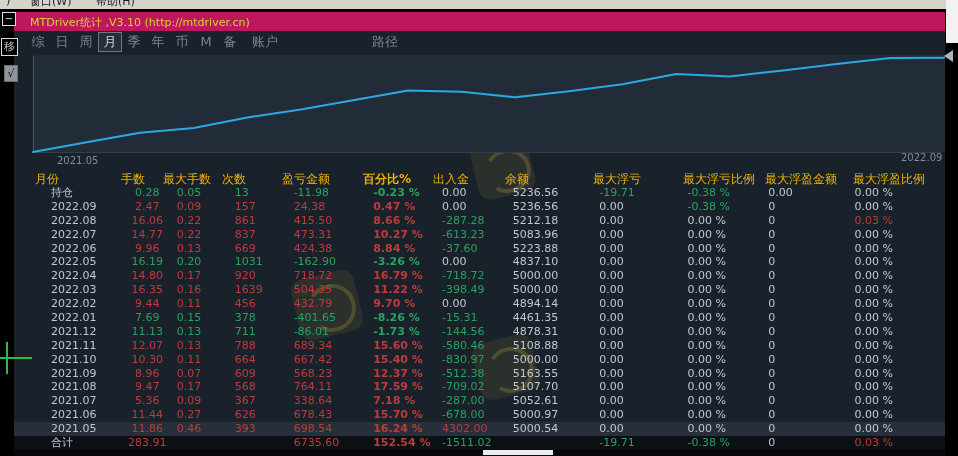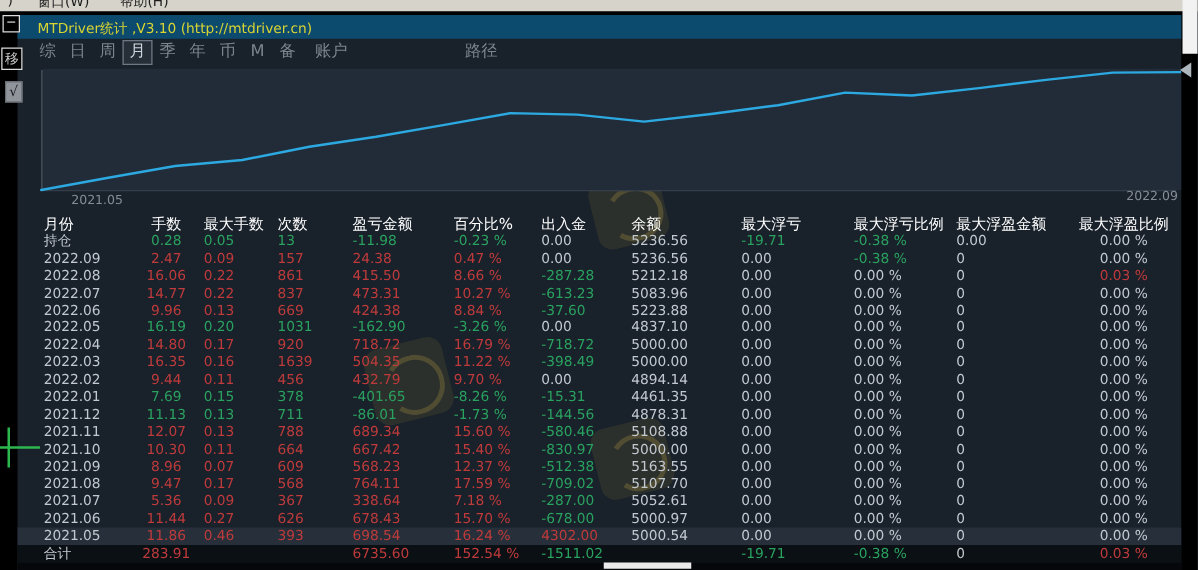--- a/index.html
+++ b/index.html
@@ -8,48 +8,48 @@
     background:#000;font-family:"DejaVu Sans","Liberation Sans",sans-serif;
     -webkit-font-smoothing:none;
   }
   .abs{position:absolute;}
   
   #os-strip{left:0;top:0;width:958px;height:9px;background:#d6d3ca;overflow:hidden;}
   #os-strip .mi{position:absolute;top:-6px;font-size:11px;color:#1d1d1d;white-space:nowrap;}
   #corner-white{left:946px;top:0;width:12px;height:43px;background:#f2f2f2;}
   
   #panel{left:14px;top:12px;width:931px;height:444px;background:#19212b;}
-  #titlebar{left:14px;top:12px;width:931px;height:19px;background:#0c4a6e;}
+  #titlebar{left:14px;top:12px;width:931px;height:19px;background:#be185d;}
   #titlebar .t{position:absolute;left:16px;top:3px;font-size:11px;color:#d8d432;white-space:nowrap;}
   
   .sidebtn{background:#000;color:#e8e8e8;border:1px solid #dcdcdc;text-align:center;box-sizing:border-box;}
   #btn-min{left:2px;top:12px;width:14px;height:14px;font-size:10px;line-height:11px;}
   #btn-move{left:1px;top:38px;width:17px;height:18px;font-size:11px;line-height:16px;color:#c8c8c8;}
   #btn-check{left:4px;top:65px;width:14px;height:17px;background:#8f959b;color:#15181c;border:1px solid #6a6f75;font-size:11px;line-height:15px;text-align:center;box-sizing:border-box;}
   
   .xhair{background:#2db84f;}
   
   #toolbar{left:26px;top:32px;height:20px;display:flex;align-items:center;}
   .tab{width:24px;height:20px;line-height:20px;text-align:center;font-size:13px;color:#7d858f;box-sizing:border-box;}
   .tab.wide{width:46px;}
   .tab.active{background:#262e38;border:1px solid #6e7884;color:#cfd5dc;line-height:18px;}
   .tab.path{margin-left:76px;width:42px;}
   
   .axlabel{font-size:10px;color:#858c95;}
   
   #thead{left:14px;top:171px;width:931px;height:15px;display:flex;padding-left:21px;box-sizing:border-box;}
-  .th{font-size:12px;color:#ffffff;white-space:nowrap;overflow:visible;}
+  .th{font-size:12px;color:#eab308;white-space:nowrap;overflow:visible;}
   #tbody{left:14px;top:186px;width:931px;display:flex;flex-direction:column;}
-  .trow{display:flex;height:13.9px;line-height:13.9px;padding-left:21px;box-sizing:border-box;}
+  .trow{display:flex;height:13.9px;line-height:13.9px;padding-left:37px;box-sizing:border-box;}
   .trow.sel{background:#262f3a;}
   .trow.total{background:#0b1015;}
   .td{font-size:11px;white-space:nowrap;}
   .c0{width:68px;} .c1{width:60px;text-align:center;} .c2{width:59px;} .c3{width:60px;}
-  .c4{width:81px;} .c5{width:70px;} .c6{width:72px;} .c7{width:88px;}
-  .c8{width:90px;} .c9{width:82px;} .c10{width:88px;} .c11{width:92px;text-align:center;}
+  .c4{width:81px;} .c5{width:70px;font-weight:bold;} .c6{width:72px;} .c7{width:88px;}
+  .c8{width:90px;} .c9{width:82px;} .c10{width:88px;} .c11{width:92px;}
   .n{color:#c2c8cf;} .r{color:#bf3b3b;} .g{color:#2aa25f;}
   
   #hscroll-track{left:14px;top:450px;width:931px;height:6px;background:#05070a;}
   #hscroll-thumb{left:483px;top:450px;width:70px;height:5px;background:#ececec;}
   
   .wm{border-radius:12px;background:rgba(150,128,52,0.16);transform:rotate(-14deg);}
   .wm::after{content:"";position:absolute;left:18%;top:18%;width:64%;height:64%;border:4px solid rgba(190,165,70,0.25);border-radius:50%;border-left-color:transparent;}
   svg{position:absolute;left:0;top:0;pointer-events:none;}
 </style>
 </head>

